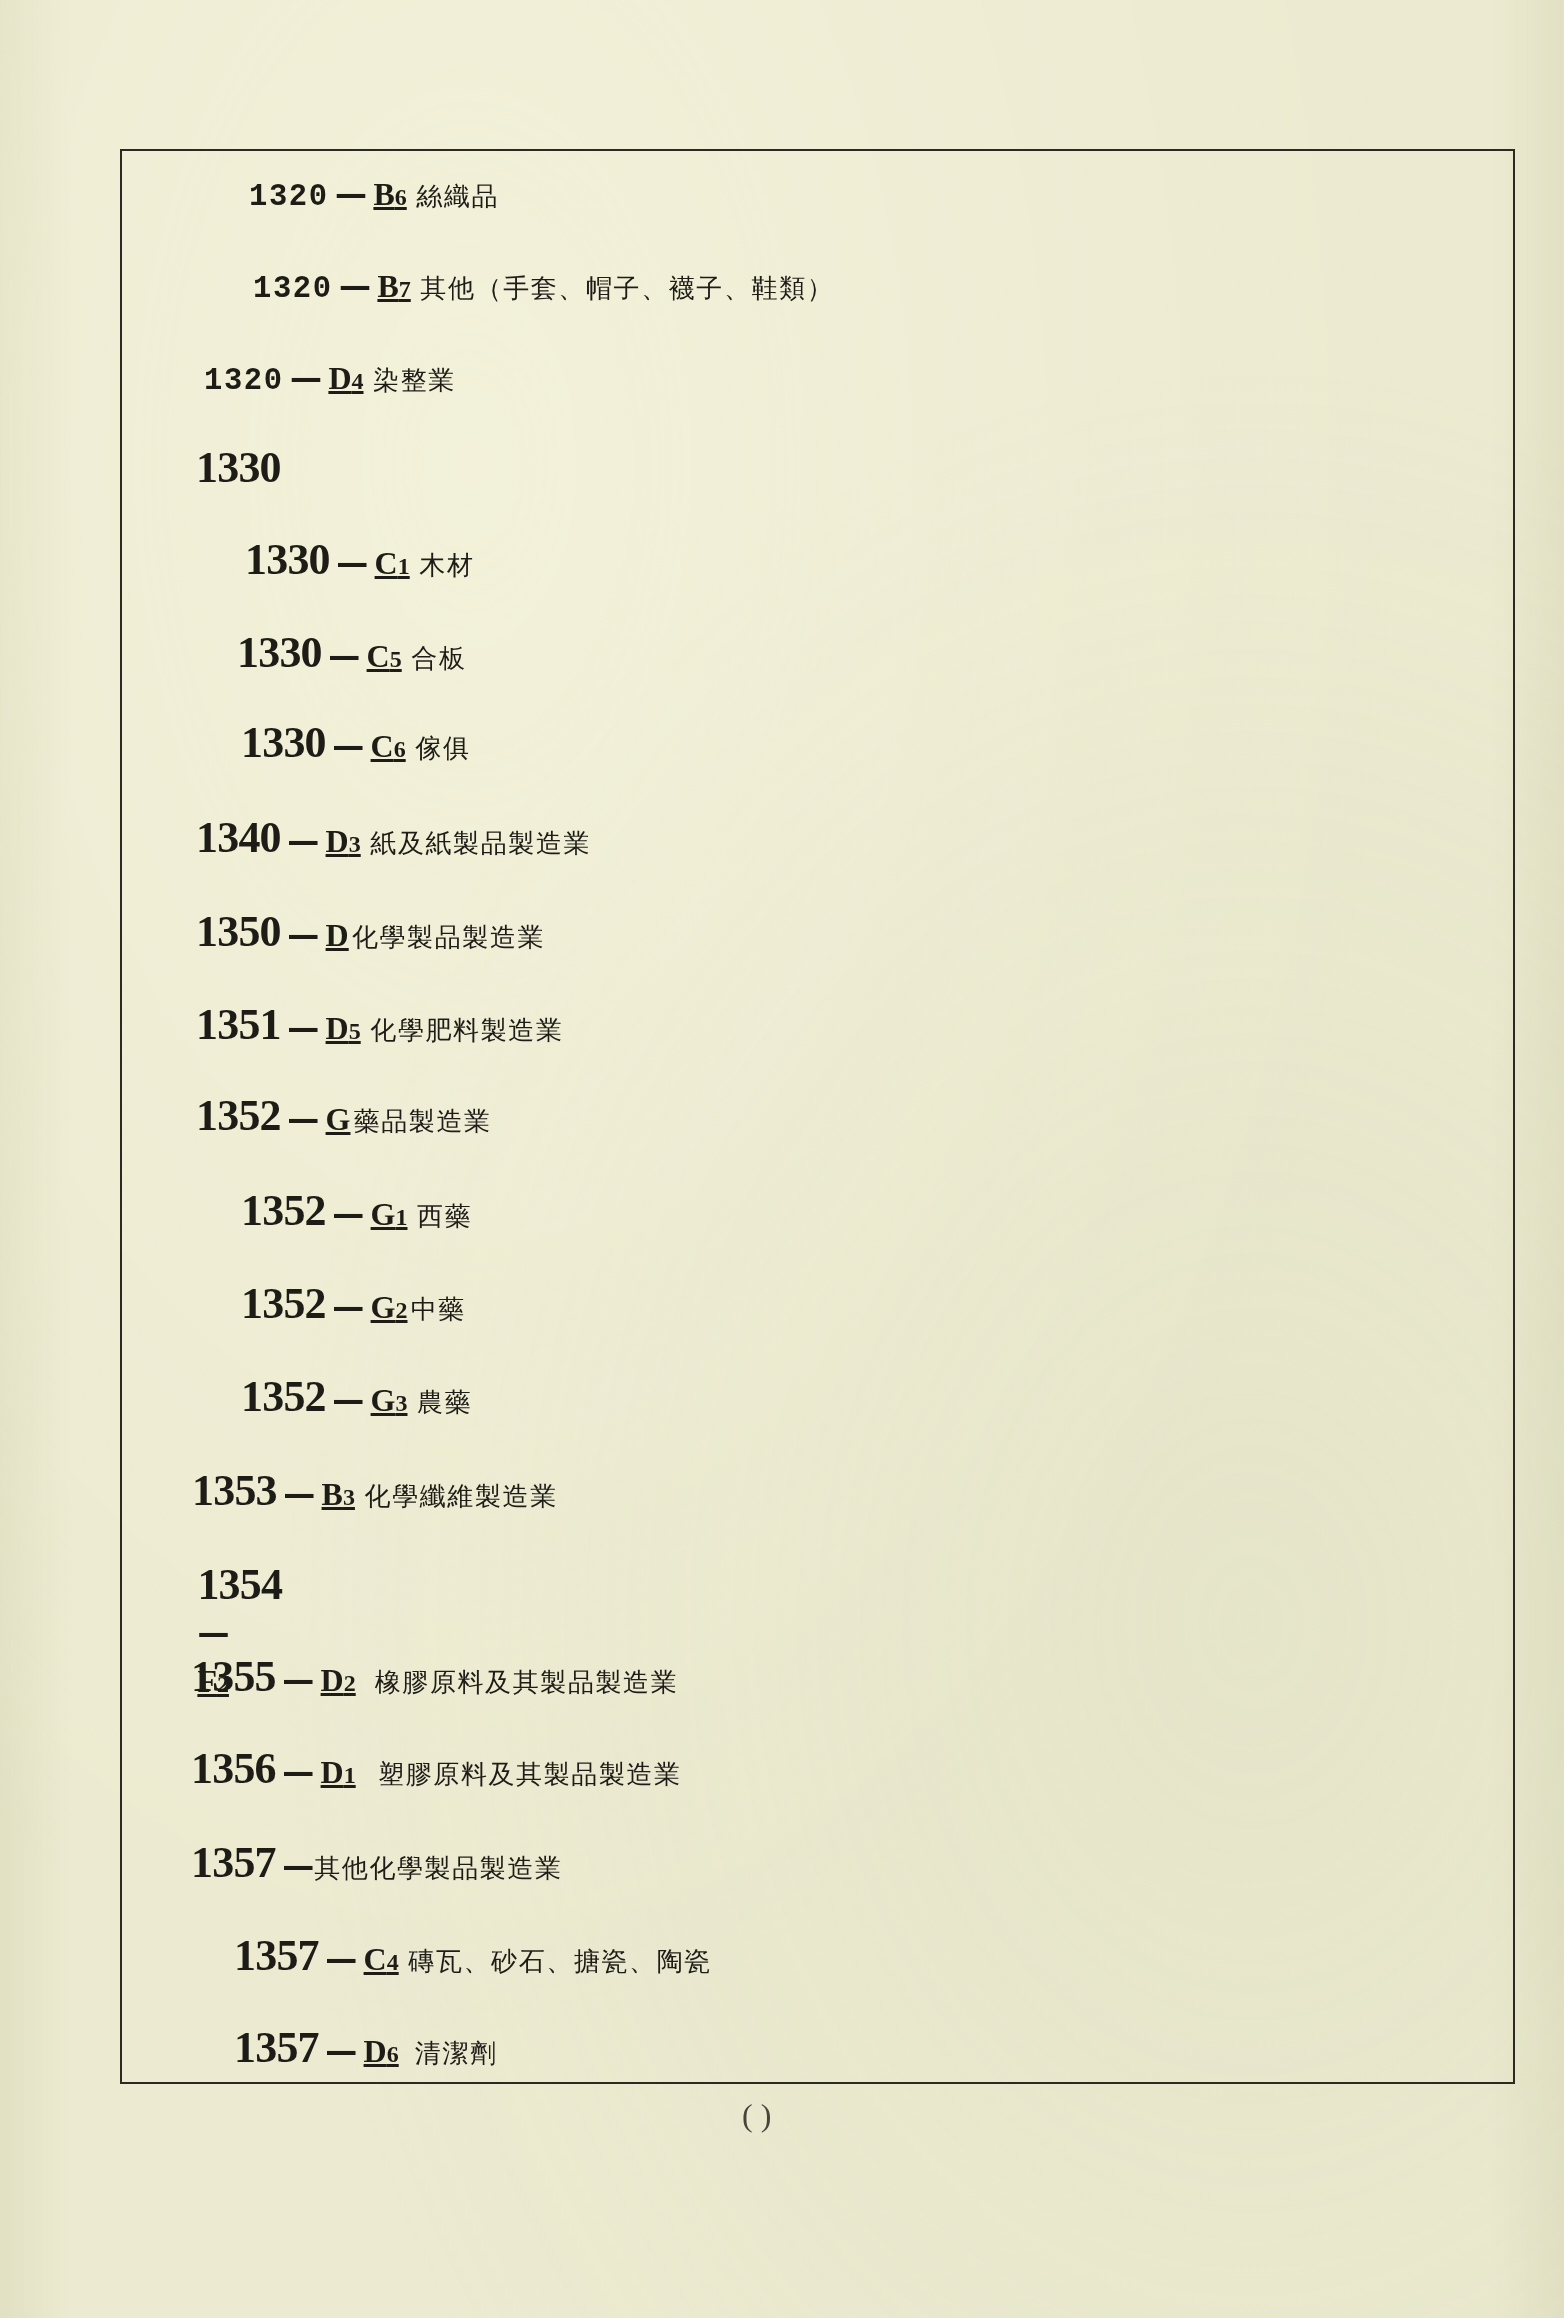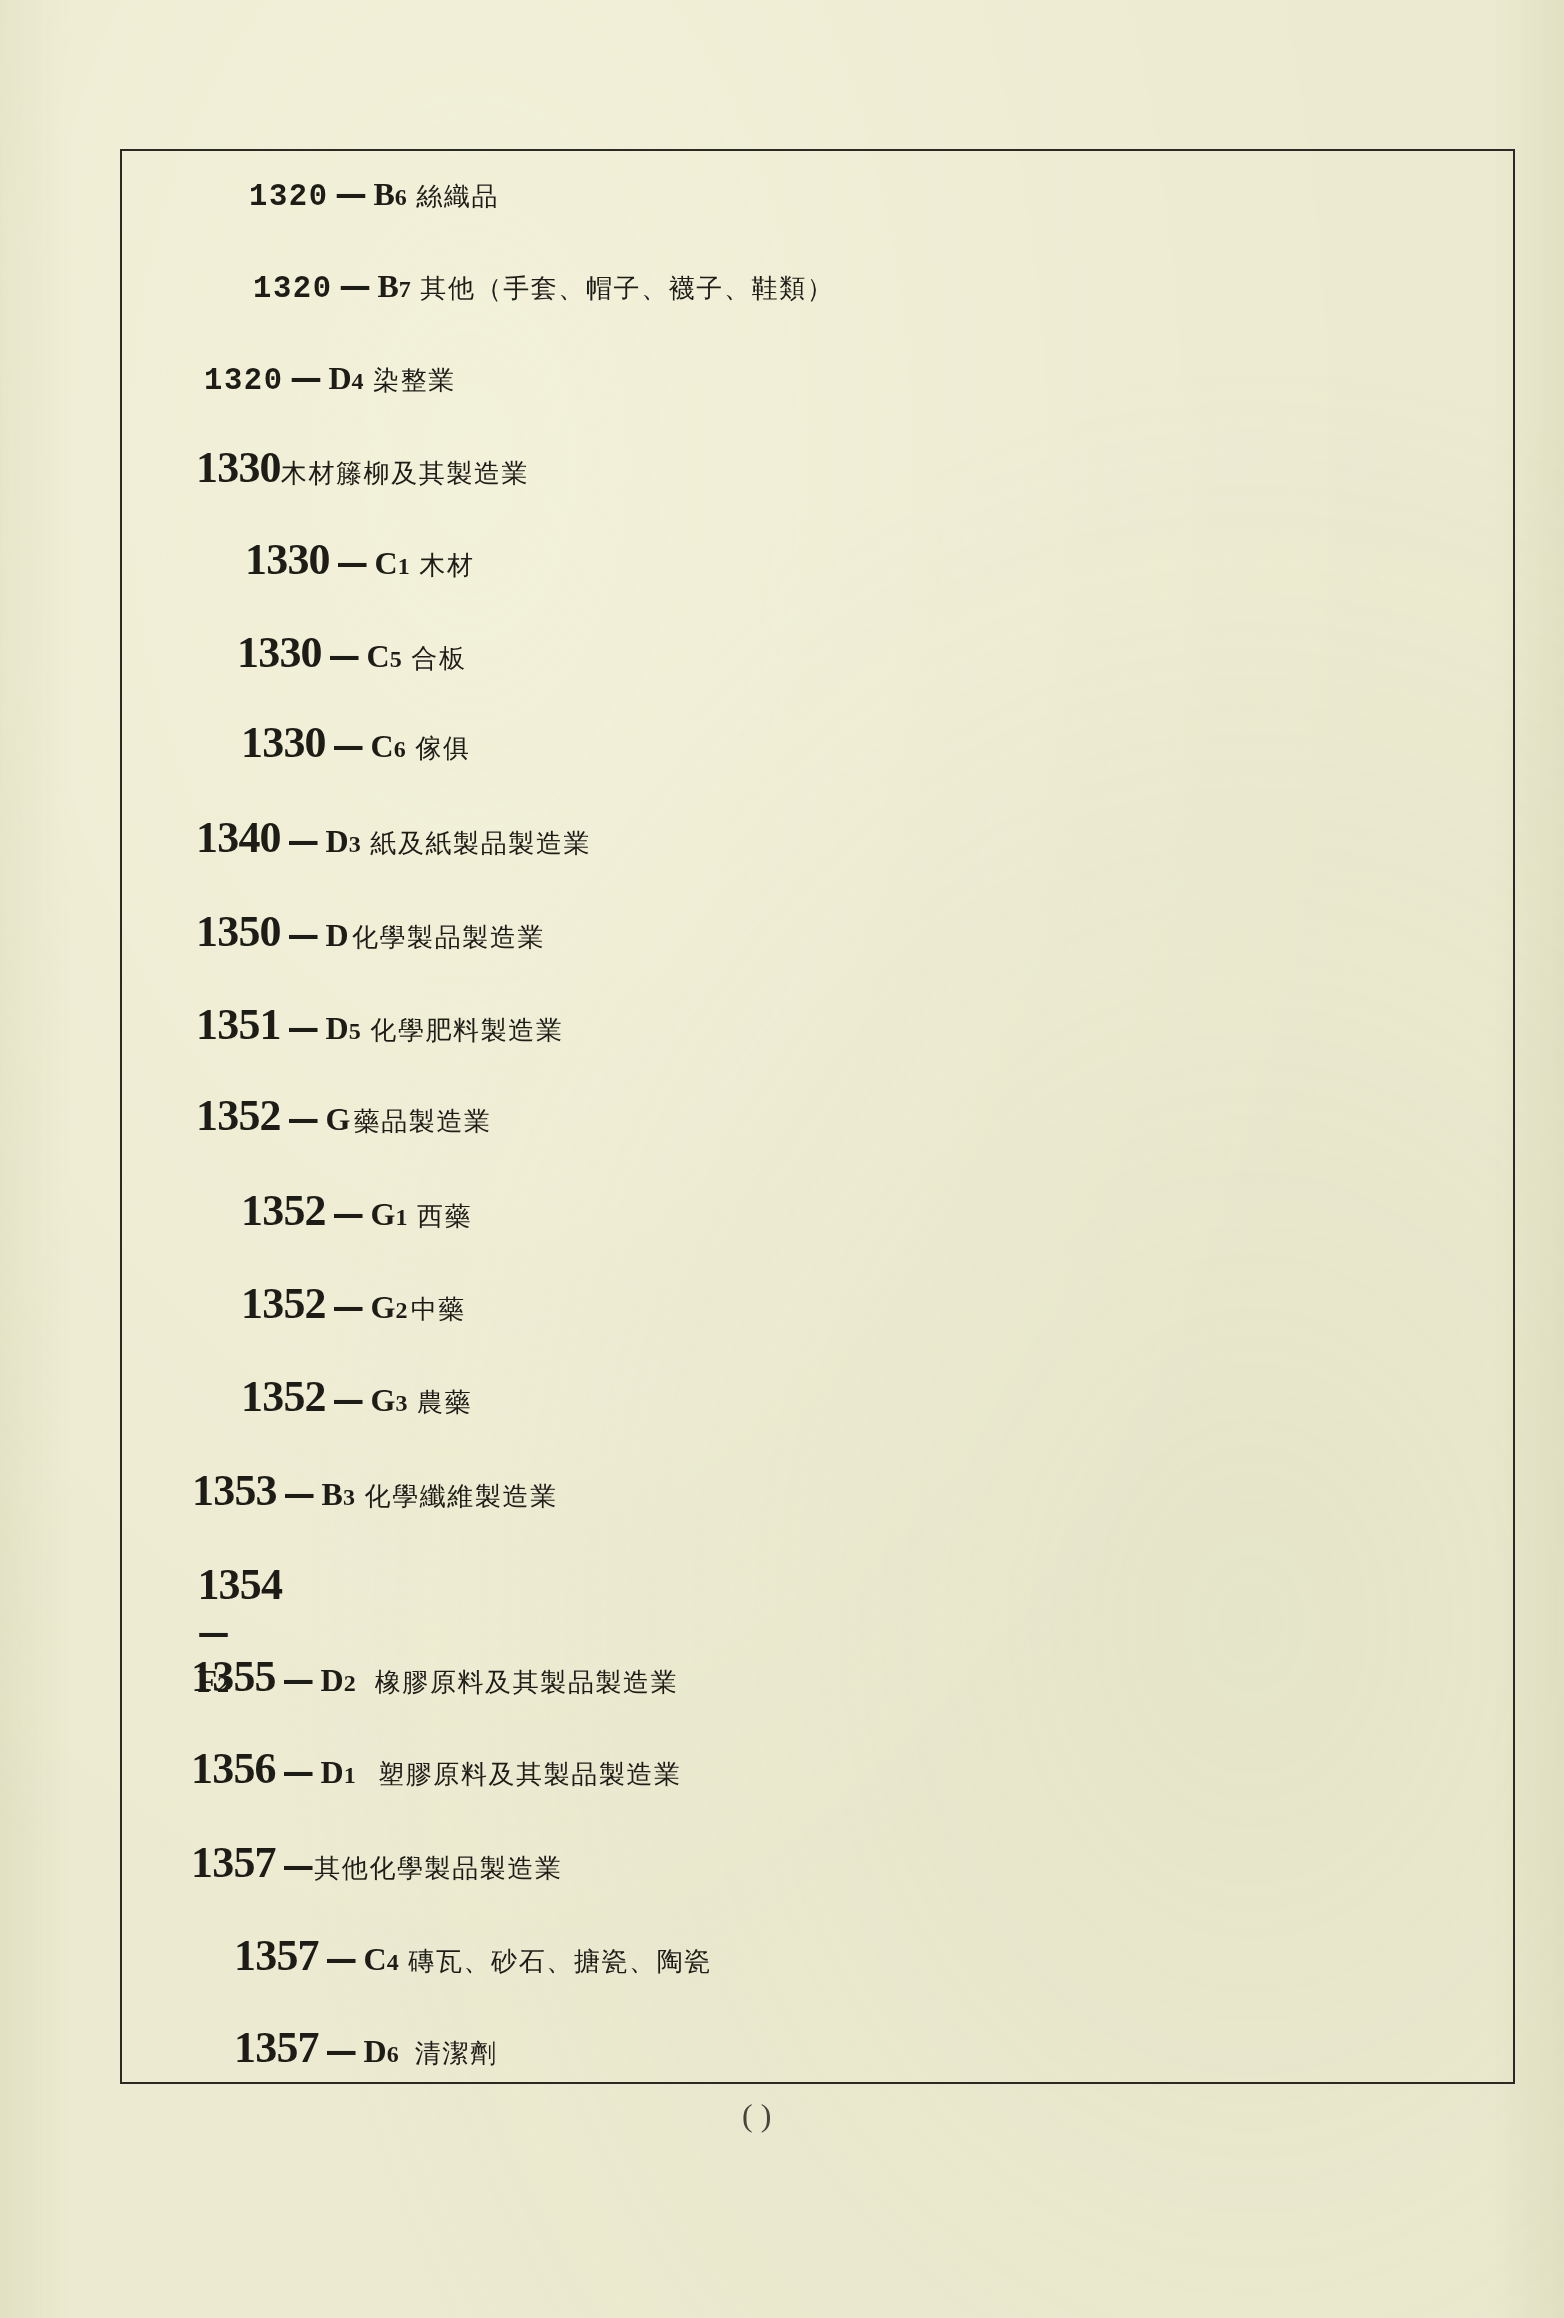--- a/index.html
+++ b/index.html
@@ -47,20 +47,21 @@
   .dash {
     font-family: "DejaVu Sans", sans-serif;
     font-size: 32px;
     margin: 0 6.4px;
     font-weight: bold;
   }
   .sub {
     font-family: "Liberation Serif", "DejaVu Serif", serif;
     font-weight: bold;
     font-size: 32px;
+    text-decoration: underline;
   }
   .sub .idx {
     font-size: 24px;
   }
   .label {
     font-family: "DejaVu Sans", sans-serif;
     font-size: 26px;
     margin-left: 9.6px;
     letter-spacing: 1.6px;
   }
@@ -95,21 +96,20 @@
     <span class="label">其他（手套、帽子、襪子、鞋類）</span>
   </div>
   <div class="entry typed" style="left: 204px; top: 354px;">
     <span class="code">1320</span>
     <span class="dash">—</span>
     <span class="sub"><span>D</span><span class="idx">4</span></span>
     <span class="label">染整業</span>
   </div>
   <div class="entry" style="left: 196px; top: 444px;">
     <span class="code">1330</span>
-    <span class="label" style="margin-left:0;">木材籐柳及其製造業</span>
   </div>
   <div class="entry" style="left: 245px; top: 536px;">
     <span class="code">1330</span>
     <span class="dash">—</span>
     <span class="sub"><span>C</span><span class="idx">1</span></span>
     <span class="label">木材</span>
   </div>
   <div class="entry" style="left: 237px; top: 629px;">
     <span class="code">1330</span>
     <span class="dash">—</span>

